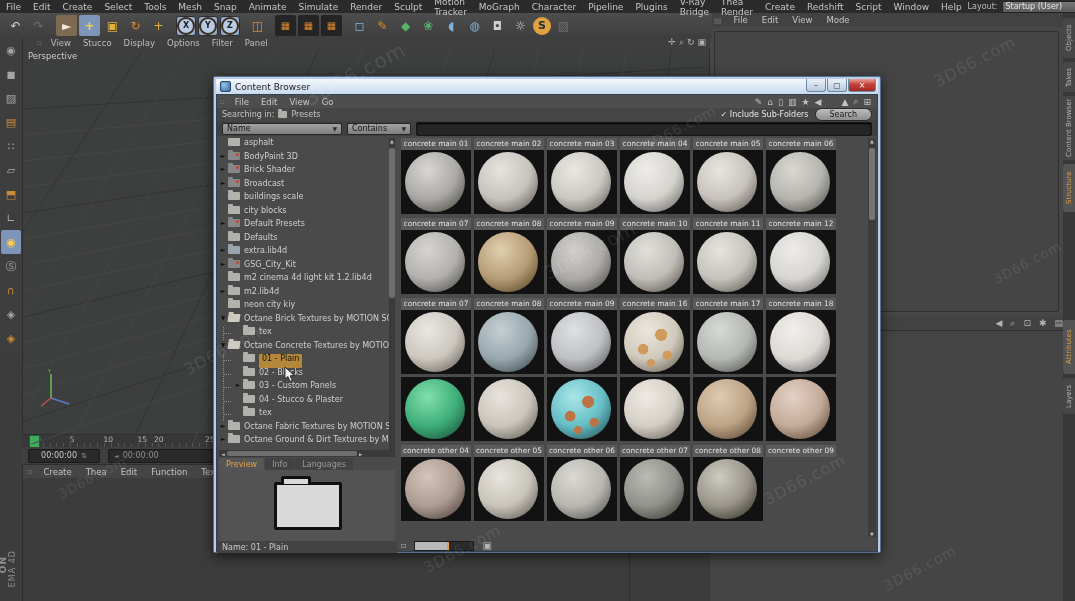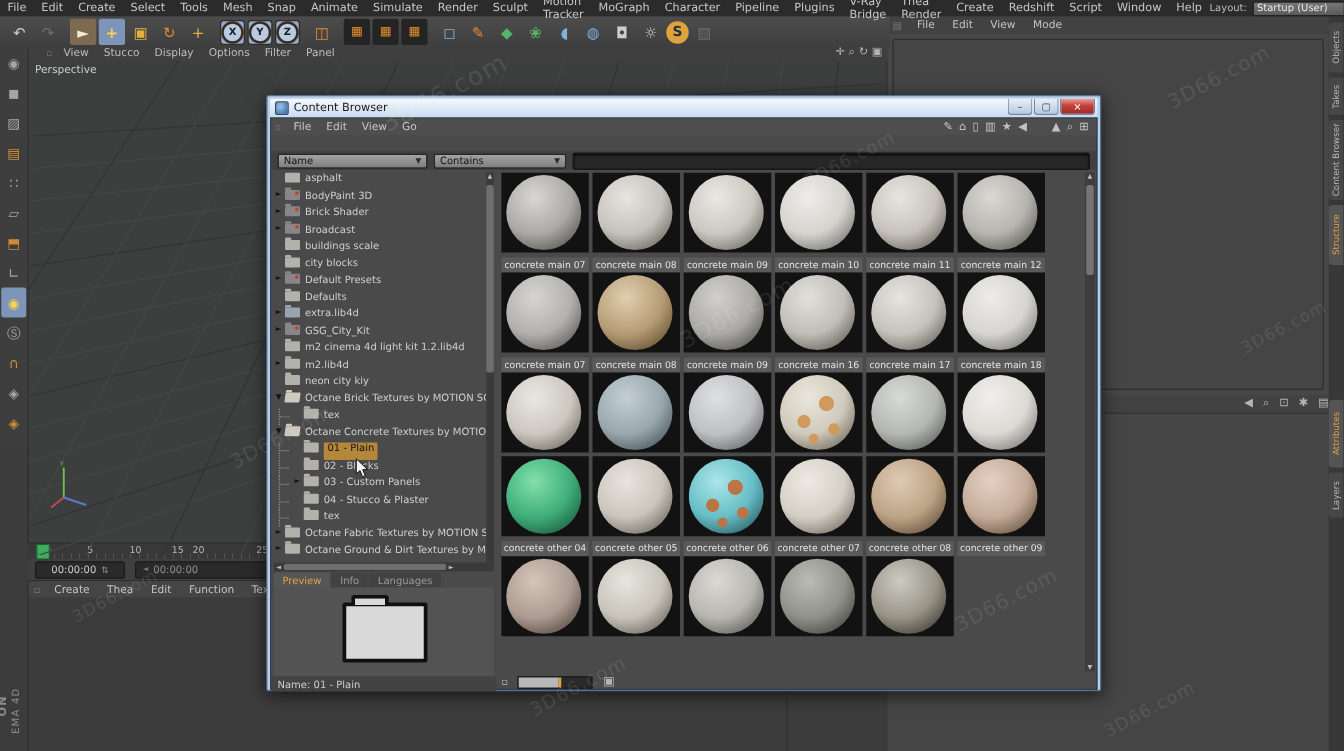--- a/index.html
+++ b/index.html
@@ -390,26 +390,38 @@
             <span>▯</span>
             <span>▥</span>
             <span>★</span>
             <span>◀</span>
             <span class="gap"></span>
             <span>▲</span>
             <span>⌕</span>
             <span>⊞</span>
           </div>
         </div>
+      <div id="cb-searchrow">
+        <span>Searching in:</span>
+        <span class="minifolder"></span>
+        <span>Presets</span>
+        <div id="cb-search-right">
+          <span id="cb-check">
+            <span>✓</span>
+            <span>Include Sub-Folders</span>
+          </span>
+          <div id="cb-searchbtn">Search</div>
+        </div>
+      </div>
       <div id="cb-filterrow">
         <div class="drop" style="width:120px;">
           <span>Name</span>
           <span class="arr">▼</span>
         </div>
-        <div class="drop" style="width:106px;">
+        <div class="drop" style="width:64px;">
           <span>Contains</span>
           <span class="arr">▼</span>
         </div>
         <div id="cb-input"></div>
       </div>
 
       <div id="cb-tree">
           <div class="titem">
             <span class="caret"></span>
             <span class="ticon "></span>
@@ -548,20 +560,28 @@
           <div class="ptab">Languages</div>
         </div>
       <div id="cb-preview">
         <div id="pv-folder"></div>
       </div>
       <div id="cb-namerow">
         <span>Name: 01 - Plain</span>
       </div>
 
       <div id="cb-grid">
+          <div class="grow">
+            <div class="glabel">concrete main 01</div>
+            <div class="glabel">concrete main 02</div>
+            <div class="glabel">concrete main 03</div>
+            <div class="glabel">concrete main 04</div>
+            <div class="glabel">concrete main 05</div>
+            <div class="glabel">concrete main 06</div>
+          </div>
           <div class="grow">
             <div class="gcell">
               <div class="sphere" style="background: radial-gradient(circle at 38% 30%, rgb(216, 215, 211) 0%, rgb(170, 169, 165) 52%, rgb(87, 85, 79) 88%, rgb(17, 17, 17) 100%);"></div>
             </div>
             <div class="gcell">
               <div class="sphere" style="background: radial-gradient(circle at 38% 30%, rgb(230, 228, 223) 0%, rgb(198, 195, 188) 52%, rgb(107, 103, 96) 88%, rgb(17, 17, 17) 100%);"></div>
             </div>
             <div class="gcell">
               <div class="sphere" style="background: radial-gradient(circle at 38% 30%, rgb(234, 232, 227) 0%, rgb(203, 200, 194) 52%, rgb(111, 108, 102) 88%, rgb(17, 17, 17) 100%);"></div>
             </div>

